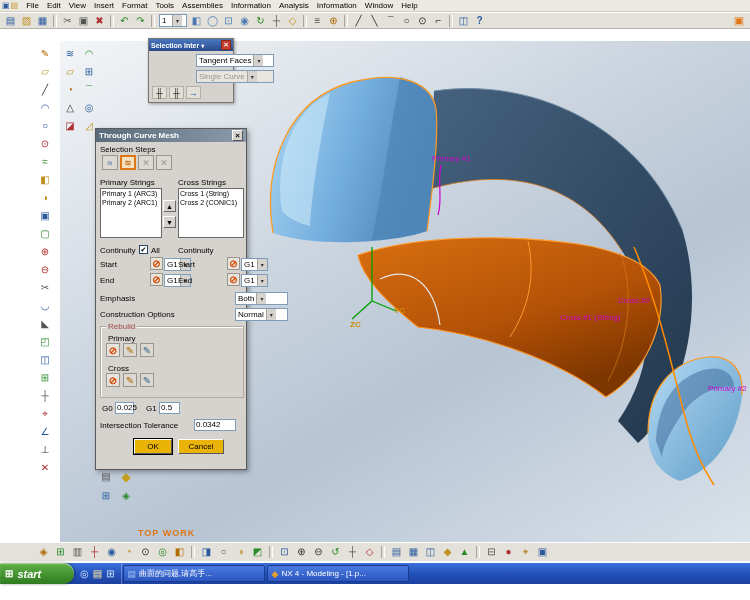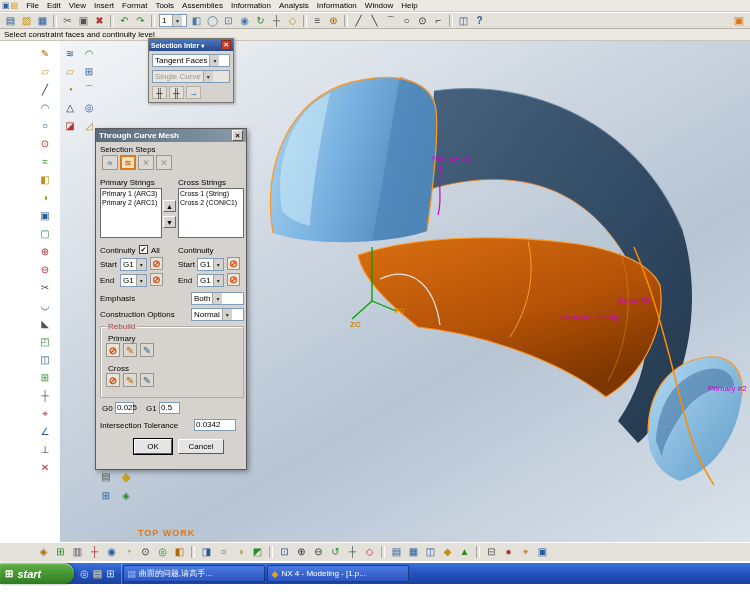--- a/index.html
+++ b/index.html
@@ -17,21 +17,21 @@
   .menu-item { font-size:8px; padding:0 4px; color:#000; white-space:nowrap; }
 
   
   .toolbar-top { position:absolute; left:0; top:12px; width:750px; height:17px; background:#e4e1da;
                  border-top:1px solid #fff; border-bottom:1px solid #b8b4ac;
                  display:flex; align-items:center; padding:0 3px; }
   .tb-group { display:flex; align-items:center; gap:1px; }
   .tb-icon { width:15px; height:14px; display:flex; align-items:center; justify-content:center;
              font-size:10px; line-height:1; }
   .tb-icon.sep { width:4px; height:12px; border-left:1px solid #a8a49c; border-right:1px solid #fff; margin:0 2px; }
-  .combo { height:13px; background:#fff; border:1px solid #7f9db9; display:inline-flex; align-items:center; font-size:8px; }
+  .combo { height:13px; background:#fff; border:1px solid #7f9db9; display:inline-flex; align-items:center; font-size:8px;margin-left:44px; }
   .combo-val { padding:0 2px; min-width:12px; white-space:nowrap; }
   .combo-arr { width:10px; align-self:stretch; background:#d6d3ce; border-left:1px solid #a8a49c;
                display:flex; align-items:center; justify-content:center; font-size:6px; color:#333; }
   .corner-tool { margin-left:auto; font-size:11px; width:16px; height:14px; display:flex;
                  align-items:center; justify-content:center; color:#e07818; }
 
   
   .prompt-line { position:absolute; left:0; top:29px; width:750px; height:12px; background:#ece9e2;
                  border-bottom:1px solid #c8c4bc; font-size:8px; display:flex; align-items:center; padding-left:4px; color:#000; }
 
@@ -87,21 +87,21 @@
          display:flex; align-items:center; justify-content:center; }
   .circ-btn { width:13px; height:13px; border:1px solid #9a968e; background:#e6e3dc; color:#d84800; font-weight:bold;
               font-size:10px; line-height:1; display:flex; align-items:center; justify-content:center; }
   .group { border:1px solid #b0aca4; box-shadow:inset 1px 1px 0 #fff; }
   .group-label { font-size:8px; color:#a04848; background:#d6d3ce; padding:0 2px; white-space:nowrap; }
   .icon-row { display:flex; gap:3px; }
   .icon-btn { width:14px; height:14px; border:1px solid #9a968e; background:#dcd9d2;
               display:flex; align-items:center; justify-content:center; font-size:10px; }
   .icon-btn.circ { color:#d84800; font-weight:bold; background:#e6e3dc; }
   .inp { background:#fff; border:1px solid #7f9db9; font-size:8px; line-height:10px; padding:0 1px; white-space:nowrap; }
-  .btn { background:#e5e5e5; border:1px solid; border-color:#fff #5a5a5a #5a5a5a #fff; font-size:8px;
+  .btn { background:#eab308; border:1px solid; border-color:#fff #5a5a5a #5a5a5a #fff; font-size:8px;
          font-family:"Liberation Sans",sans-serif; display:flex; align-items:center; justify-content:center; }
   .btn.default { outline:1px solid #000; }
 
   
   .toolbar-bottom { position:absolute; left:0; top:542px; width:750px; height:19px; background:#e4e1da;
                     border-top:1px solid #fff; display:flex; align-items:center; padding-left:36px; gap:2px; }
 
   
   .taskbar { position:absolute; left:0; top:563px; width:750px; height:21px;
              background:linear-gradient(#3a70dd,#2250b8 55%,#1c41a0); display:flex; align-items:stretch; }
@@ -179,23 +179,20 @@
         <span class="tb-icon" style="color: rgb(51, 51, 51);">○</span>
         <span class="tb-icon" style="color: rgb(51, 51, 51);">⊙</span>
         <span class="tb-icon" style="color: rgb(51, 51, 51);">⌐</span>
         <span class="tb-icon sep"></span>
         <span class="tb-icon" style="color: rgb(42, 90, 156);">◫</span>
         <span class="tb-icon" style="color: rgb(42, 90, 156); font-weight: bold;">?</span>
       </div>
     <span class="corner-tool">▣</span>
   </div>
 
-  <div class="prompt-line">
-    <span>Select constraint faces and continuity level</span>
-  </div>
 
   <div class="workspace">
 
     <div class="viewport">
       <svg width="690" height="501" viewBox="0 0 690 501" style="position:absolute;left:0;top:0">
         <defs>
           <linearGradient id="gCyl" x1="0" y1="0" x2="1" y2="0.3">
             <stop offset="0" stop-color="#aad6f2"></stop>
               <stop offset="0.55" stop-color="#74aede"></stop>
               <stop offset="1" stop-color="#4f86b8"></stop>

